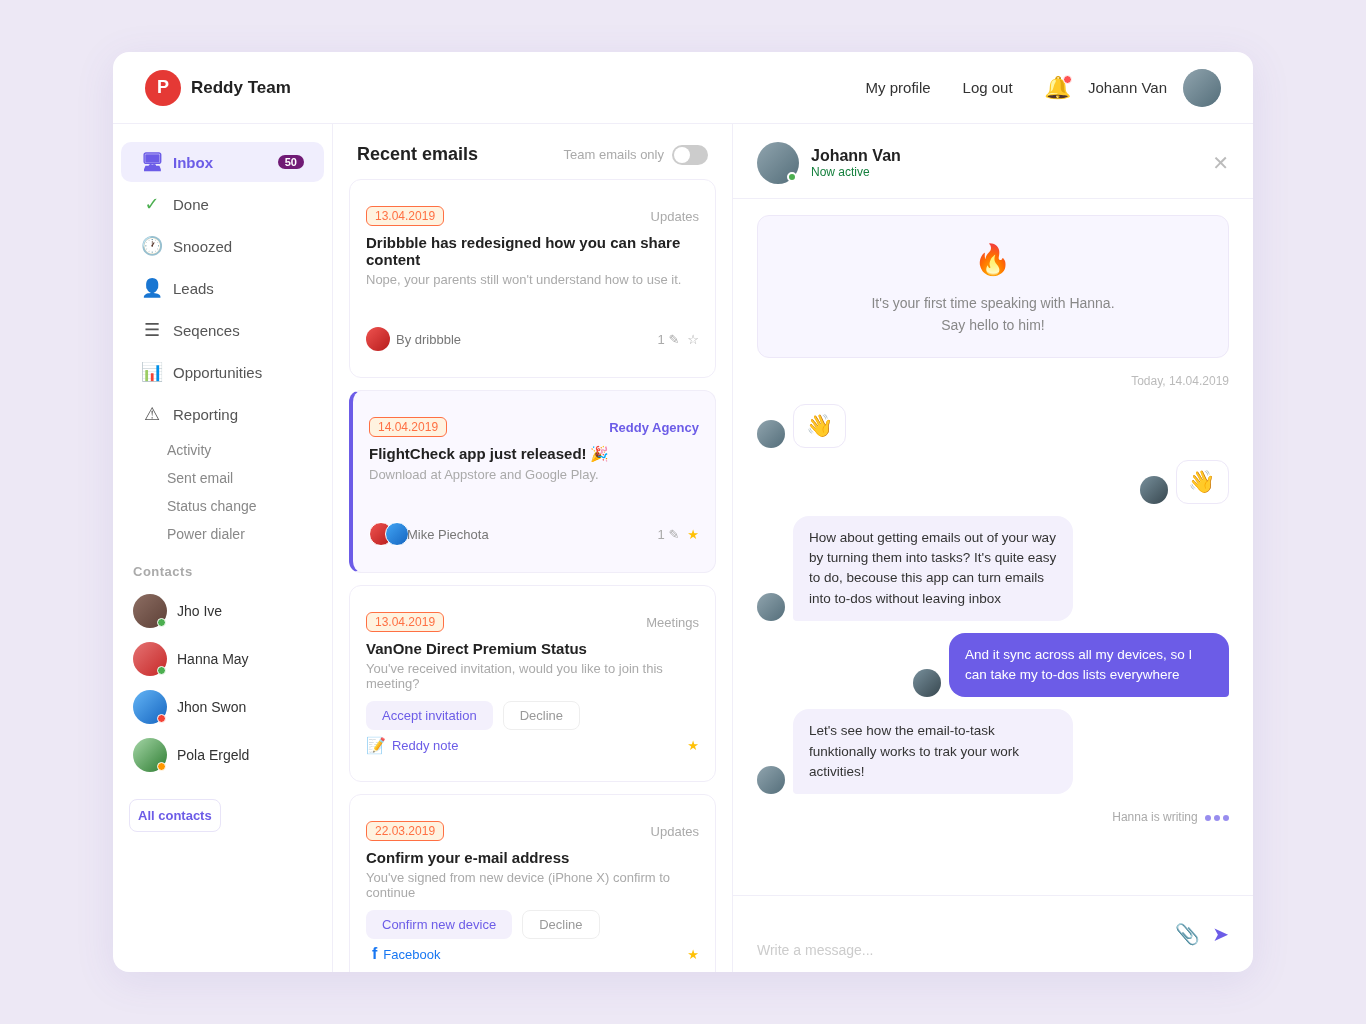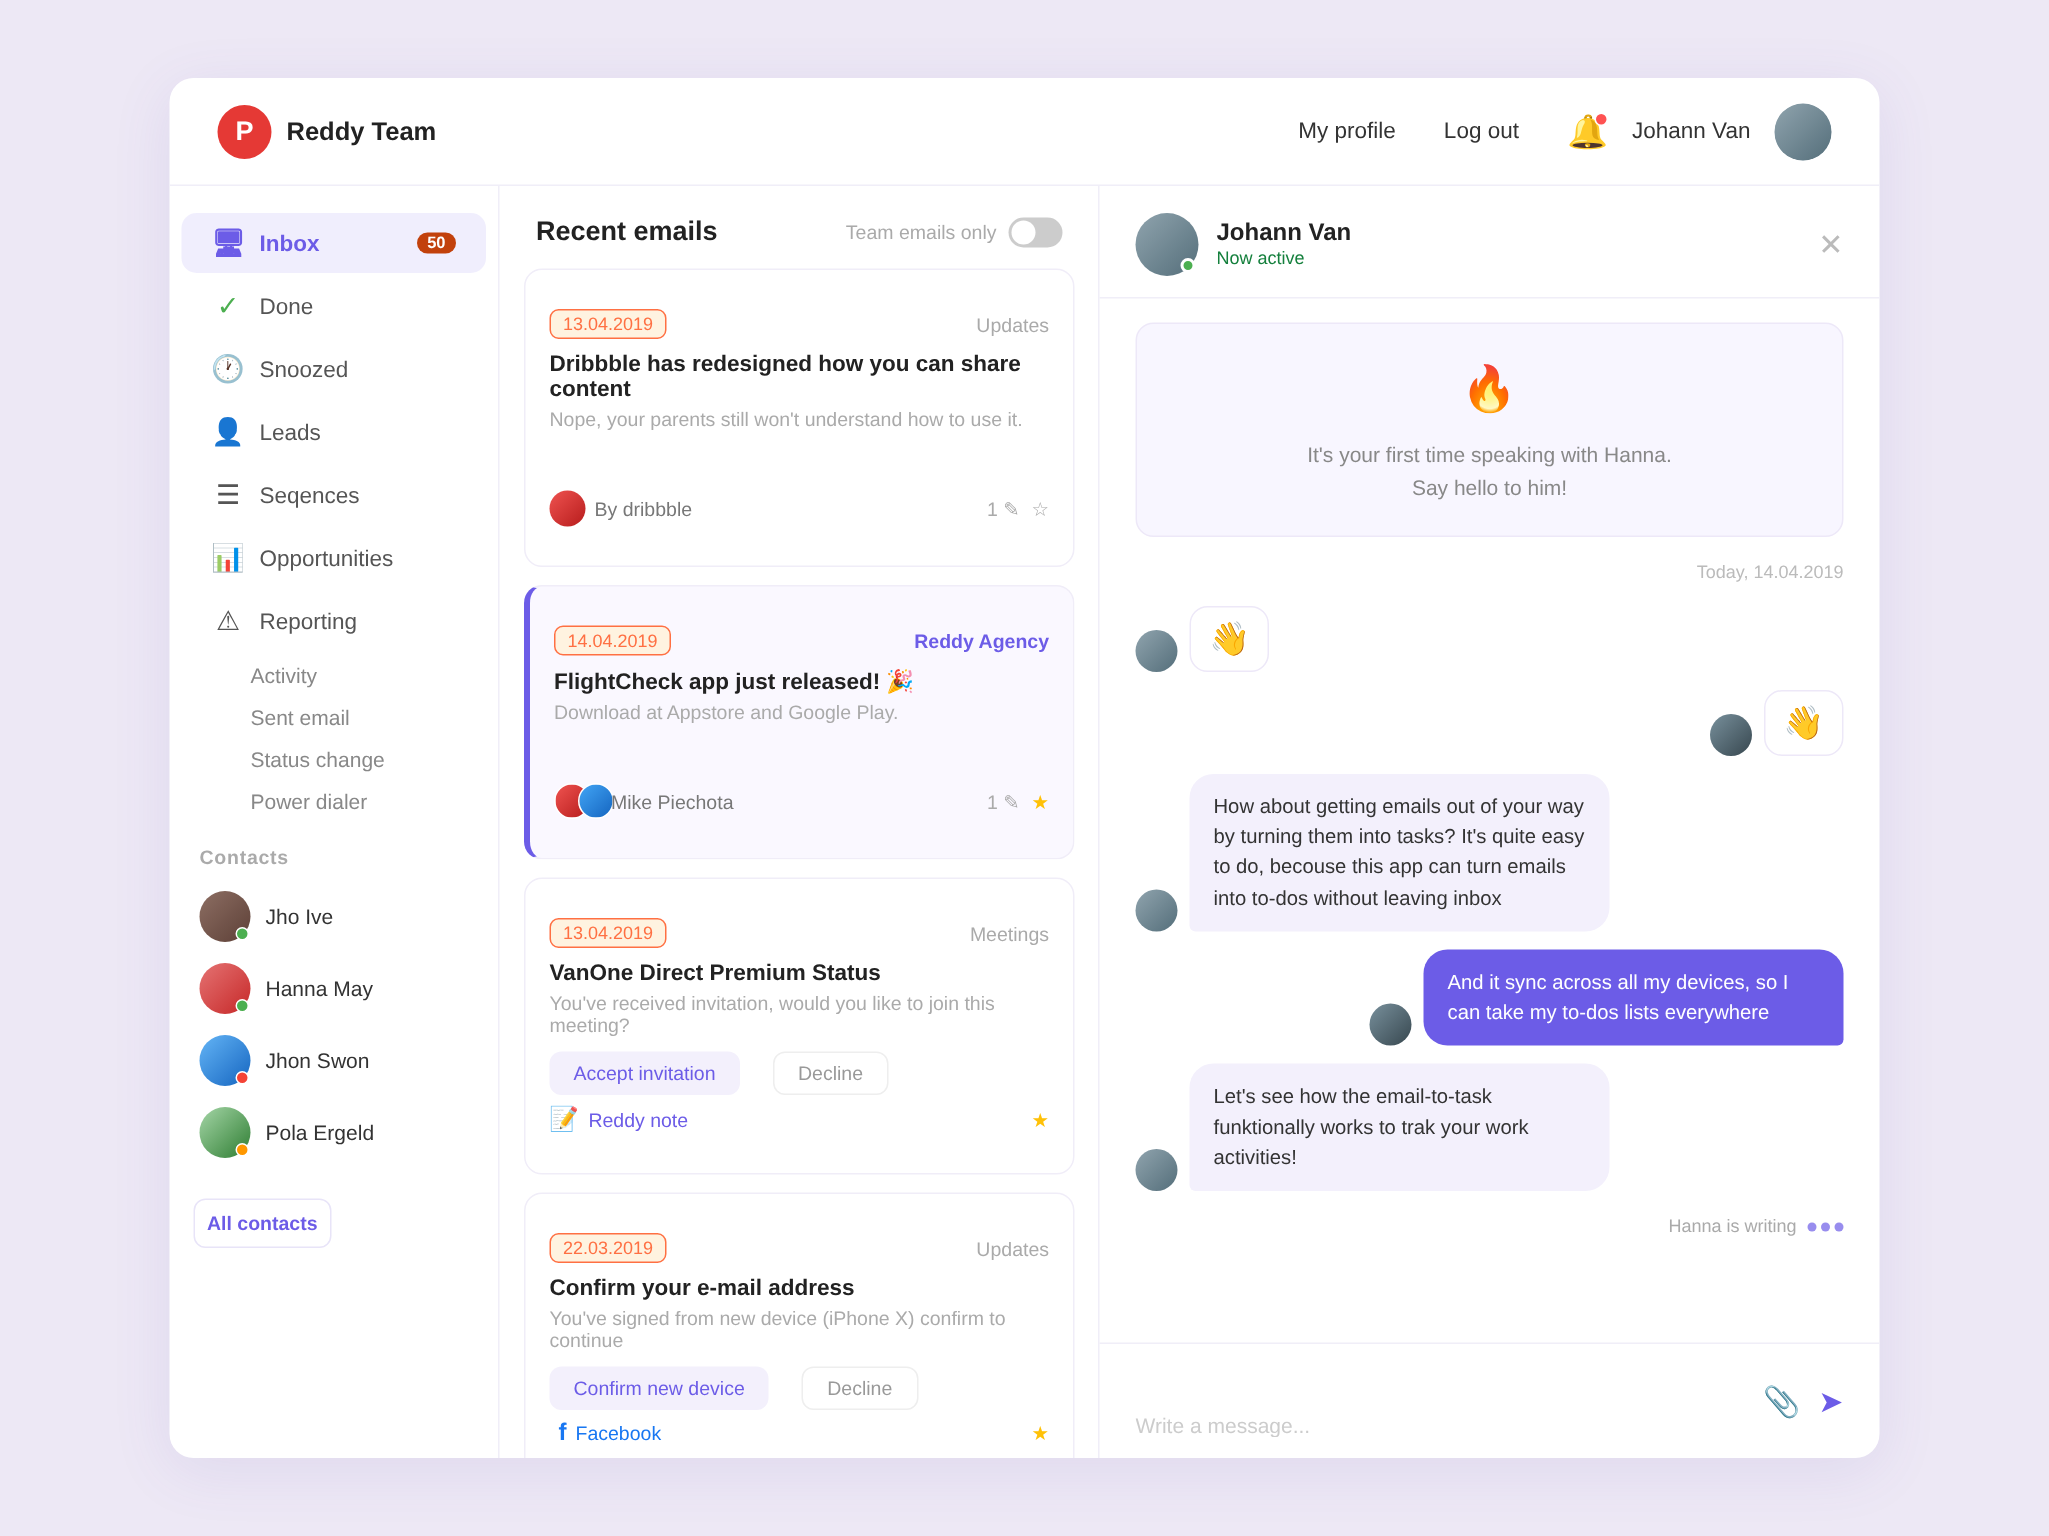--- a/index.html
+++ b/index.html
@@ -91,21 +91,21 @@
       transition: background 0.15s;
     }
     .nav-item.active {
       background: #6c5ce71a;
       color: #6c5ce7;
       font-weight: 600;
     }
     .nav-item .nav-icon { font-size: 18px; width: 22px; text-align: center; }
     .nav-badge {
       margin-left: auto;
-      background: #c2410c;
+      background: #701a75;
       color: #fff;
       font-size: 11px;
       border-radius: 10px;
       padding: 1px 7px;
       font-weight: 700;
     }
     .nav-sub {
       padding: 6px 20px 6px 54px;
       font-size: 14px;
       color: #888;
@@ -205,21 +205,21 @@
     .email-sender { display: flex; align-items: center; gap: 6px; font-size: 13px; color: #777; }
     .sender-avatar-sm {
       width: 24px; height: 24px; border-radius: 50%;
     }
     .sender-avatar-sm-a { background: linear-gradient(135deg, #ef5350, #b71c1c); }
     .sender-avatar-group { display: flex; }
     .sender-avatar-group .sender-avatar-sm { margin-right: -8px; border: 1.5px solid #fff; }
     .email-actions { display: flex; align-items: center; gap: 8px; font-size: 13px; color: #aaa; }
     .star-icon { color: #ffc107; }
     
-    .meeting-btns { display: flex; gap: 22px; margin: 10px 0 4px; }
+    .meeting-btns { display: flex; gap: 10px; margin: 10px 0 4px; }
     .btn-accept {
       padding: 6px 16px; border-radius: 8px;
       background: #f3f0fc; color: #6c5ce7;
       font-size: 13px; font-weight: 500; border: none; cursor: pointer;
     }
     .btn-decline {
       padding: 6px 16px; border-radius: 8px;
       background: #fff; color: #999;
       font-size: 13px; font-weight: 500;
       border: 1.5px solid #eee; cursor: pointer;

